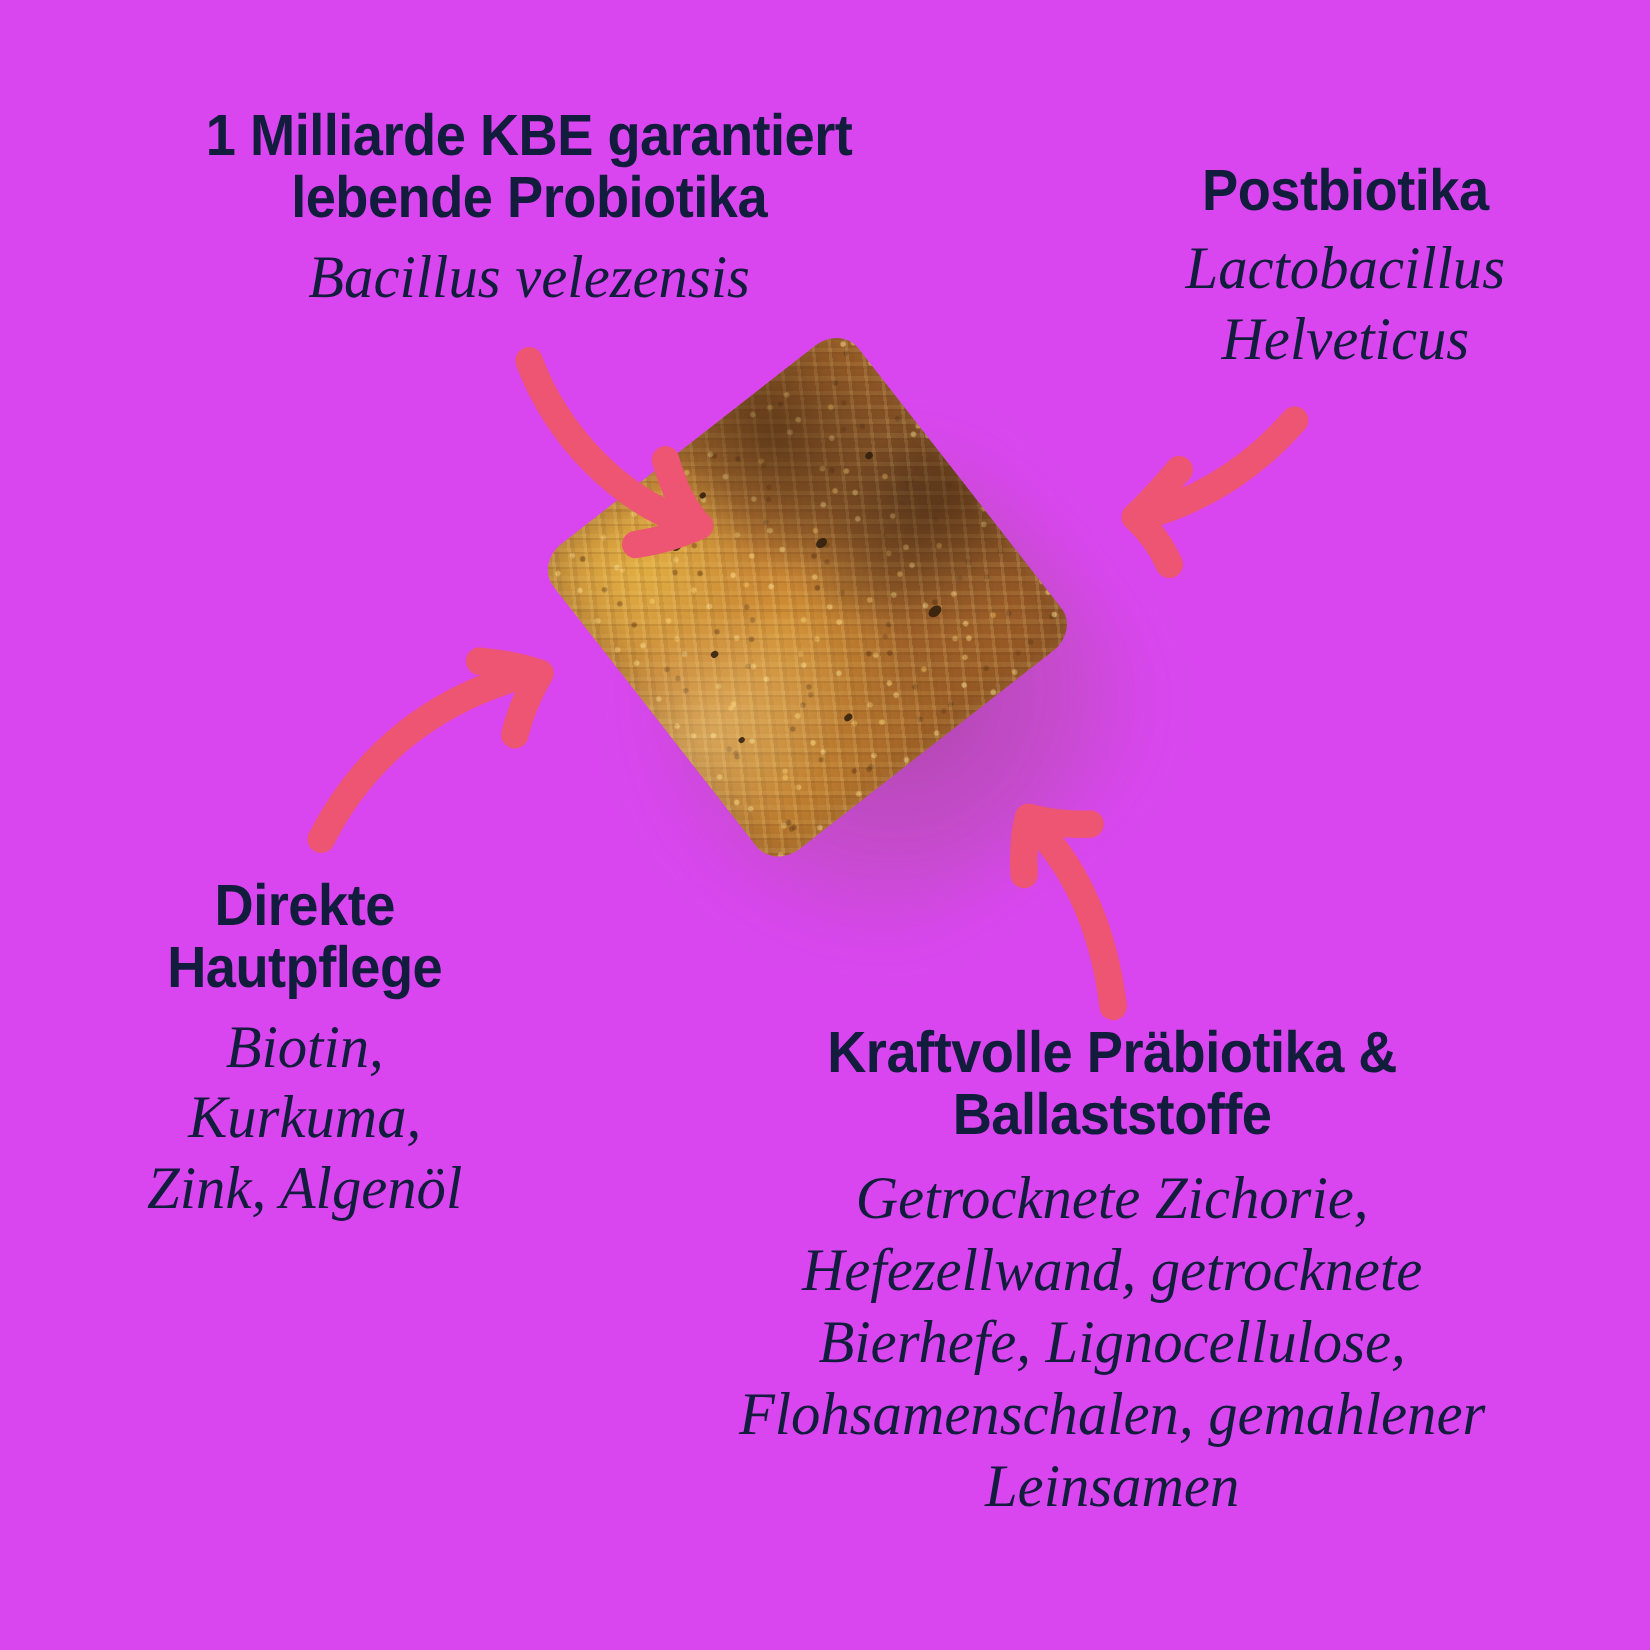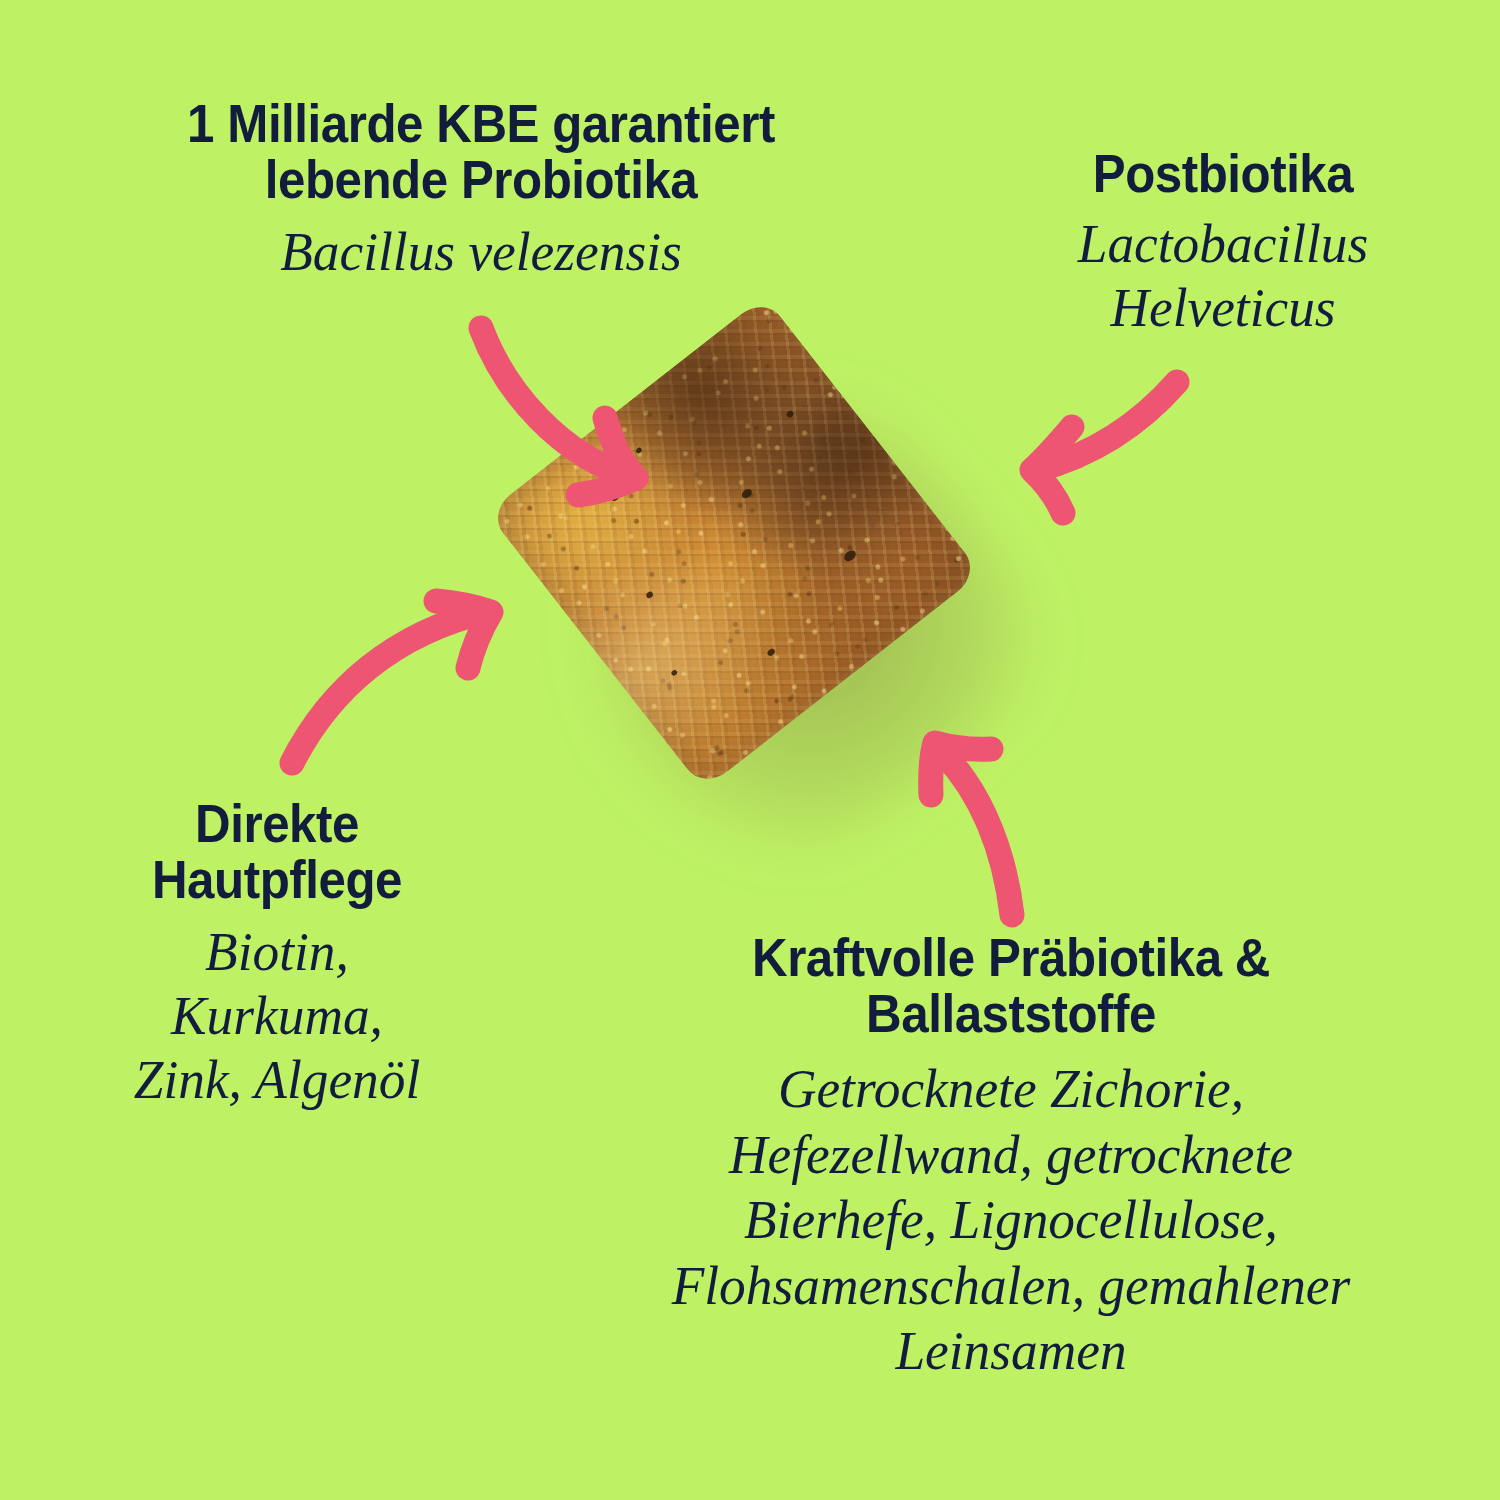--- a/index.html
+++ b/index.html
@@ -2,21 +2,21 @@
 <html><head>
 <meta charset="utf-8">
 <style>
   html,body{margin:0;padding:0;}
   body{
     width:1500px;height:1500px;
     background:#fbefd8;
     font-family:"Liberation Sans", sans-serif;
     overflow:hidden;
   }
-  #stage{position:relative;width:1500px;height:1500px;background:#bef264;overflow:hidden;}
+  #stage{position:relative;width:1500px;height:1500px;background:#d946ef;overflow:hidden;}
 
   
   .block{position:absolute;text-align:center;color:#121c3d;}
   .heading{
     font-family:"Liberation Sans", sans-serif;
     font-weight:700;
     color:#121c3d;
     line-height:1.06;
     letter-spacing:-0.5px;
     transform:scaleX(0.93);

